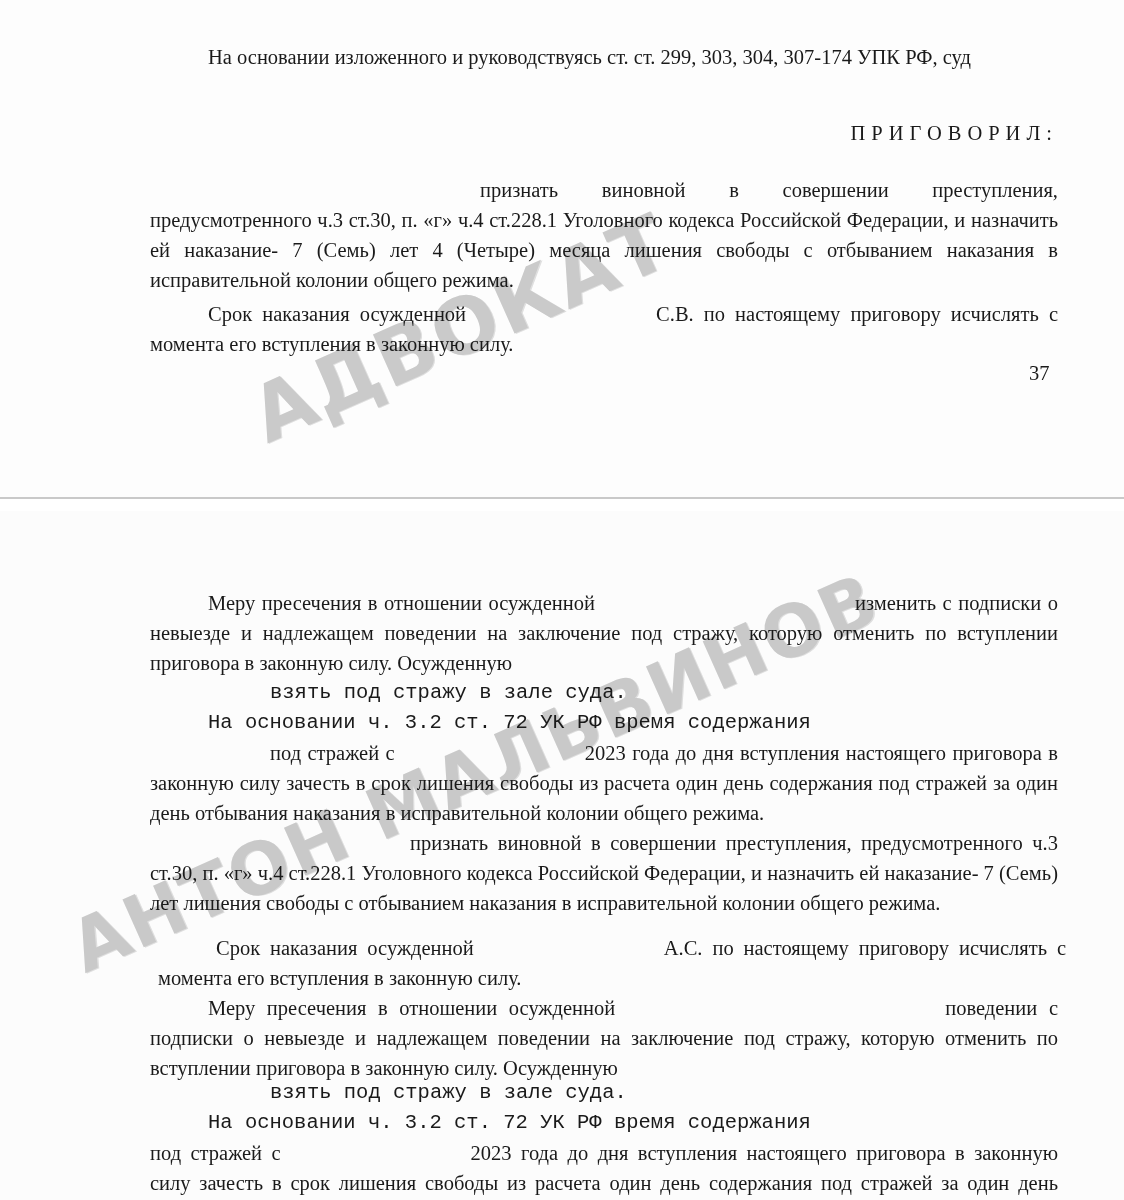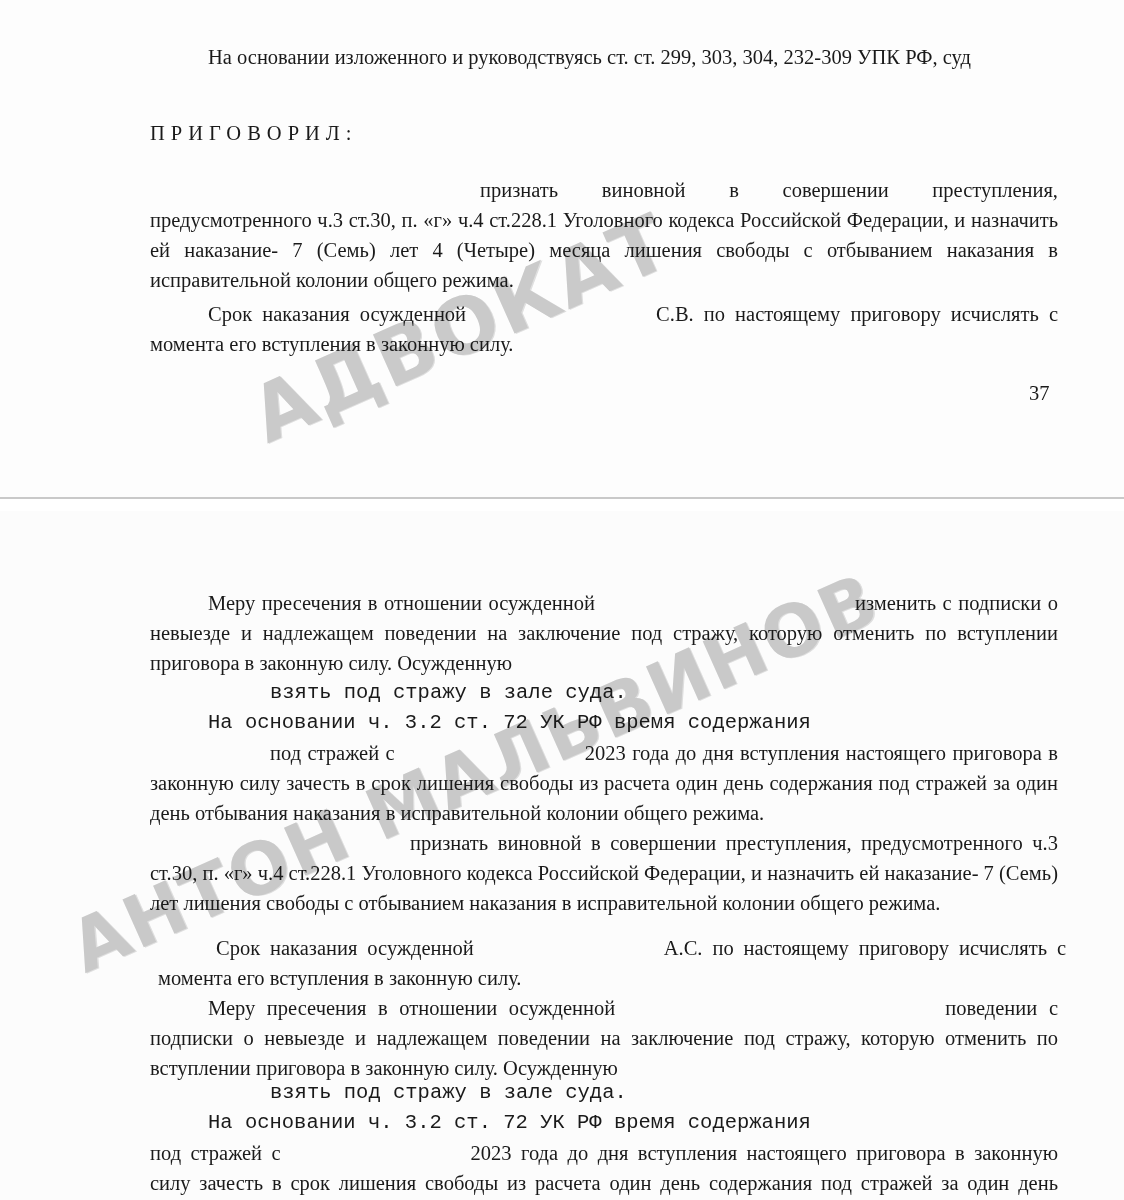--- a/index.html
+++ b/index.html
@@ -83,21 +83,21 @@
     line-height: 30px;
     text-align: justify;
     text-justify: inter-word;
   }
 
   .indent {
     text-indent: 58px;
   }
 
   .center {
-    text-align: left;
+    text-align: right;
     text-indent: 0;
   }
 
   .heading {
     letter-spacing: 6px;
     font-size: 20.5px;
   }
 
   .page-num {
     position: absolute;
@@ -118,29 +118,29 @@
 
   <div class="scan-top"></div>
   <div class="scan-gap"></div>
   <div class="scan-bottom"></div>
 
   <div class="watermark wm-1">АДВОКАТ</div>
   <div class="watermark wm-2">АНТОН МАЛЬВИНОВ</div>
 
   <div class="text-layer">
 
-    <div class="block indent" style="left:150px; top:42px; width:908px;">На основании изложенного и руководствуясь ст. ст. 299, 303, 304, 232-309 УПК РФ, суд</div>
+    <div class="block indent" style="left:150px; top:42px; width:908px;">На основании изложенного и руководствуясь ст. ст. 299, 303, 304, 307-174 УПК РФ, суд</div>
 
     <div class="block center heading" style="left:150px; top:118px; width:908px;">ПРИГОВОРИЛ:</div>
 
     <div class="block" style="left:150px; top:175px; width:908px;"><span class="gap-xl"></span><span>признать виновной в совершении преступления, предусмотренного ч.3 ст.30, п. «г» ч.4 ст.228.1 Уголовного кодекса Российской Федерации, и назначить ей наказание- 7 (Семь) лет 4 (Четыре) месяца лишения свободы с отбыванием наказания в исправительной колонии общего режима.</span></div>
 
     <div class="block indent" style="left:150px; top:299px; width:908px;"><span>Срок наказания осужденной</span><span class="gap-m"></span><span>С.В.</span>&nbsp;<span>по настоящему приговору исчислять с момента его вступления в законную силу.</span></div>
 
-    <div class="page-num" style="left:1029px; top:382px;">37</div>
+    <div class="page-num" style="left:1029px; top:362px;">37</div>
 
     <div class="block indent" style="left:150px; top:588px; width:908px;"><span>Меру пресечения  в отношении осужденной</span><span class="gap-l"></span><span>изменить с подписки о невыезде и надлежащем поведении на заключение под стражу, которую отменить по вступлении приговора в законную силу. Осужденную</span></div>
 
     <div class="block no-just" style="left:150px; top:678px; width:908px;"><span class="gap-s"></span><span>взять под  стражу в зале суда.</span></div>
 
     <div class="block indent no-just" style="left:150px; top:708px; width:908px;"><span>На основании ч. 3.2 ст. 72 УК РФ время содержания</span></div>
 
     <div class="block" style="left:150px; top:738px; width:908px;"><span class="gap-s"></span><span>под стражей с</span><span class="gap-m"></span><span>2023</span>&nbsp;<span>года до дня вступления настоящего приговора в законную силу зачесть в срок лишения свободы из расчета один день содержания под стражей за один день отбывания наказания в исправительной колонии общего режима.</span></div>
 
     <div class="block" style="left:150px; top:828px; width:908px;"><span class="gap-l"></span><span>признать виновной в совершении преступления, предусмотренного ч.3 ст.30, п. «г» ч.4 ст.228.1 Уголовного кодекса Российской Федерации, и назначить ей наказание- 7 (Семь) лет   лишения свободы с отбыванием наказания в исправительной колонии общего режима.</span></div>

